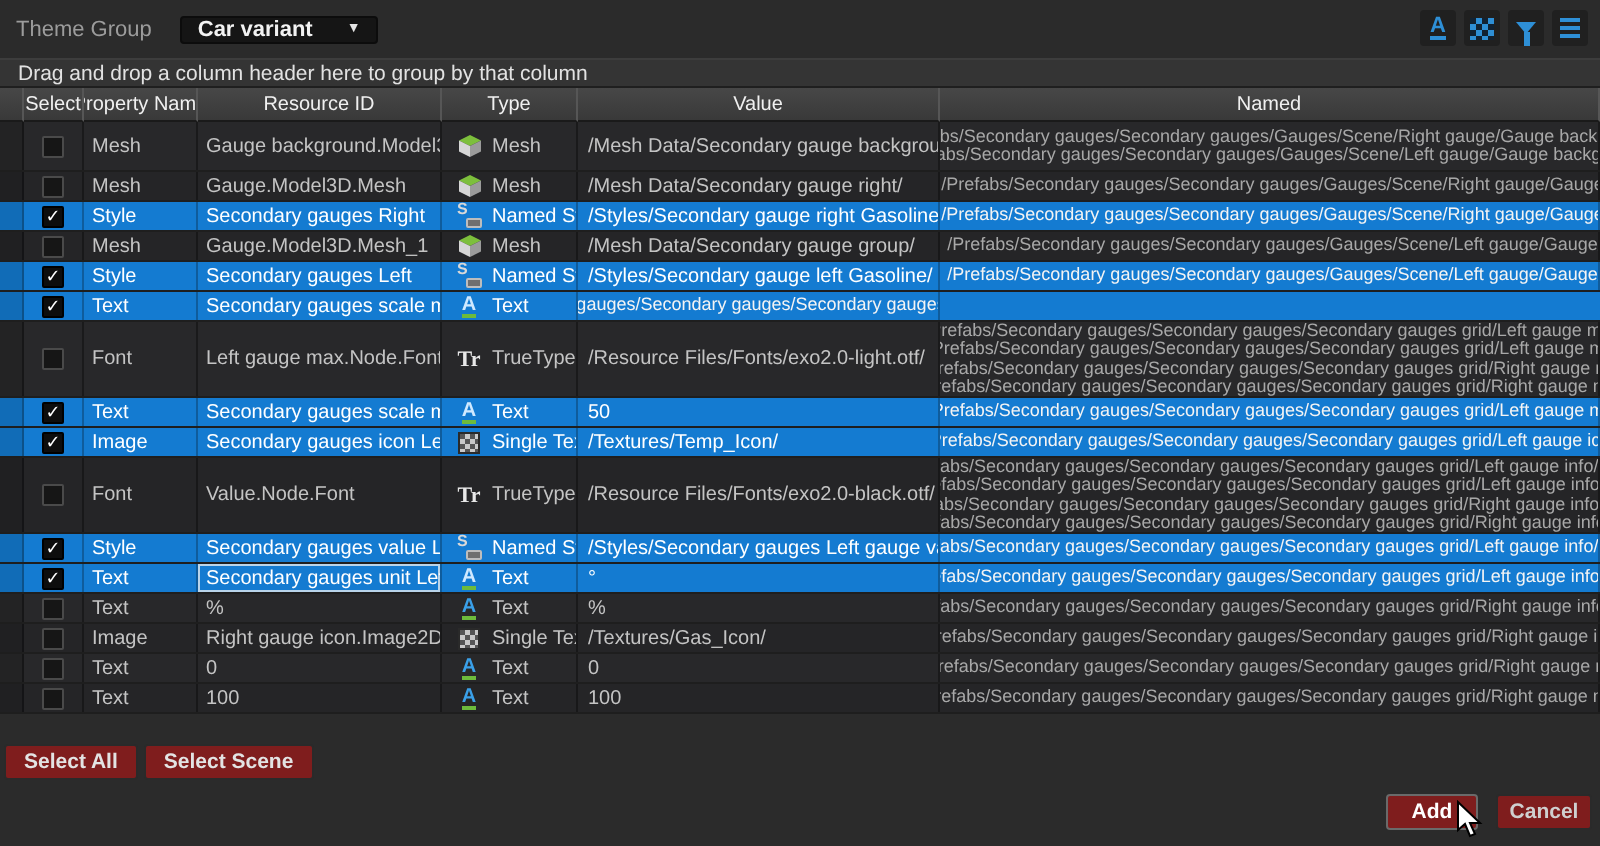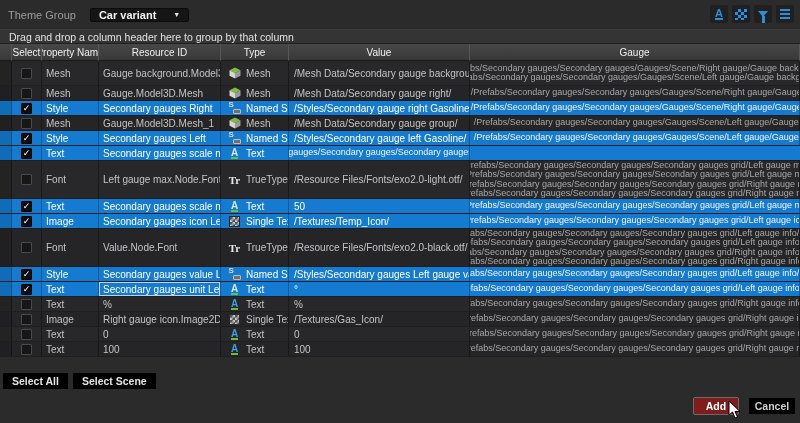--- a/index.html
+++ b/index.html
@@ -90,21 +90,21 @@
     background-image:linear-gradient(45deg,#c9c9c9 25%,transparent 25%,transparent 75%,#c9c9c9 75%),
                      linear-gradient(45deg,#c9c9c9 25%,transparent 25%,transparent 75%,#c9c9c9 75%);
     background-size:5px 5px;background-position:0 0,2.5px 2.5px;border:1px solid #2a2a2a;
   }
   .g-style{position:relative;width:12px;height:12px;display:block;}
   .g-style i{position:absolute;left:0;top:-2px;font-style:normal;color:#d8d8d8;font-size:8px;font-weight:bold;}
   .g-style b{position:absolute;right:0;bottom:0;width:8px;height:5px;border:1px solid #bdbdbd;border-radius:1px;background:#6f6f6f;}
   
   .btn{
     display:inline-flex;align-items:center;justify-content:center;
-    background:#000000;border:1px solid #2a2a2a;border-radius:2px;
+    background:#7f1d1d;border:1px solid #2a2a2a;border-radius:2px;
     color:#e3e3e3;font-size:10.5px;font-weight:bold;height:18px;padding:0 9px;cursor:default;
   }
   .left-btns{position:absolute;left:2px;top:372px;display:flex;gap:3px;}
   .right-btns{position:absolute;right:4px;top:397px;display:flex;gap:9px;}
   .btn.add{background:#7f1d1d;border-color:#6a6a6a;color:#fff;width:46px;}
   .btn.cancel{color:#cfcfcf;width:48px;}
   .cursor{position:absolute;left:727px;top:400px;pointer-events:none;z-index:9;}
 </style>
 </head>
 <body>
@@ -137,21 +137,21 @@
 
 <div class="groupbar">Drag and drop a column header here to group by that column</div>
 
 <div class="thead grid">
   <div class="hcell gut"></div>
   <div class="hcell">Select</div>
   <div class="hcell">Property Name</div>
   <div class="hcell">Resource ID</div>
   <div class="hcell">Type</div>
   <div class="hcell">Value</div>
-  <div class="hcell">Gauge</div>
+  <div class="hcell">Named</div>
 </div>
 
 <div class="tbody">
     <div class="trow grid" style="height: 25px;">
     <div class="cell gutter"></div>
     <div class="cell c-select">
       <span class="checkbox"></span>
     </div>
     <div class="cell c-prop">Mesh</div>
     <div class="cell c-res">Gauge background.Model3D.Mesh</div>

